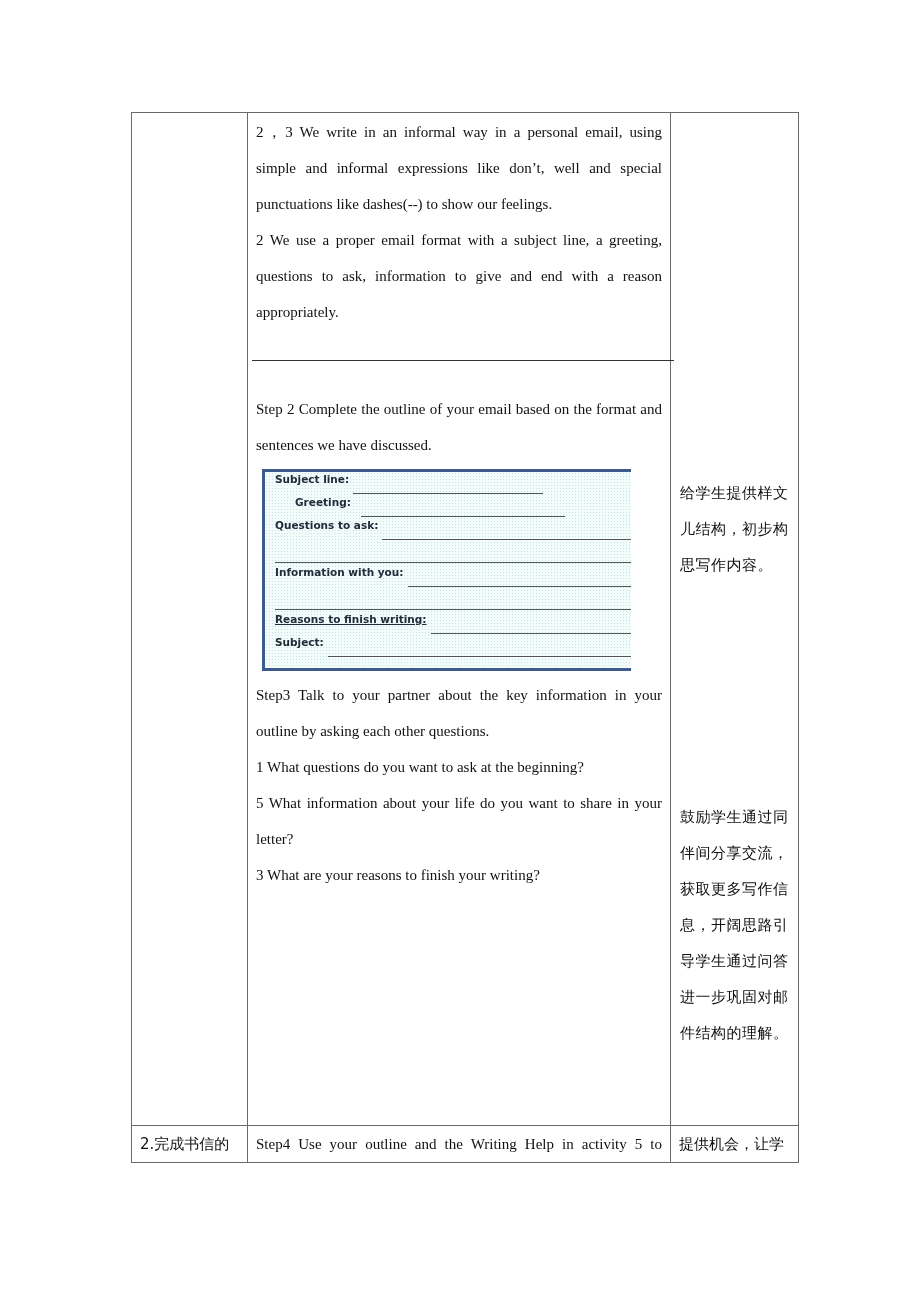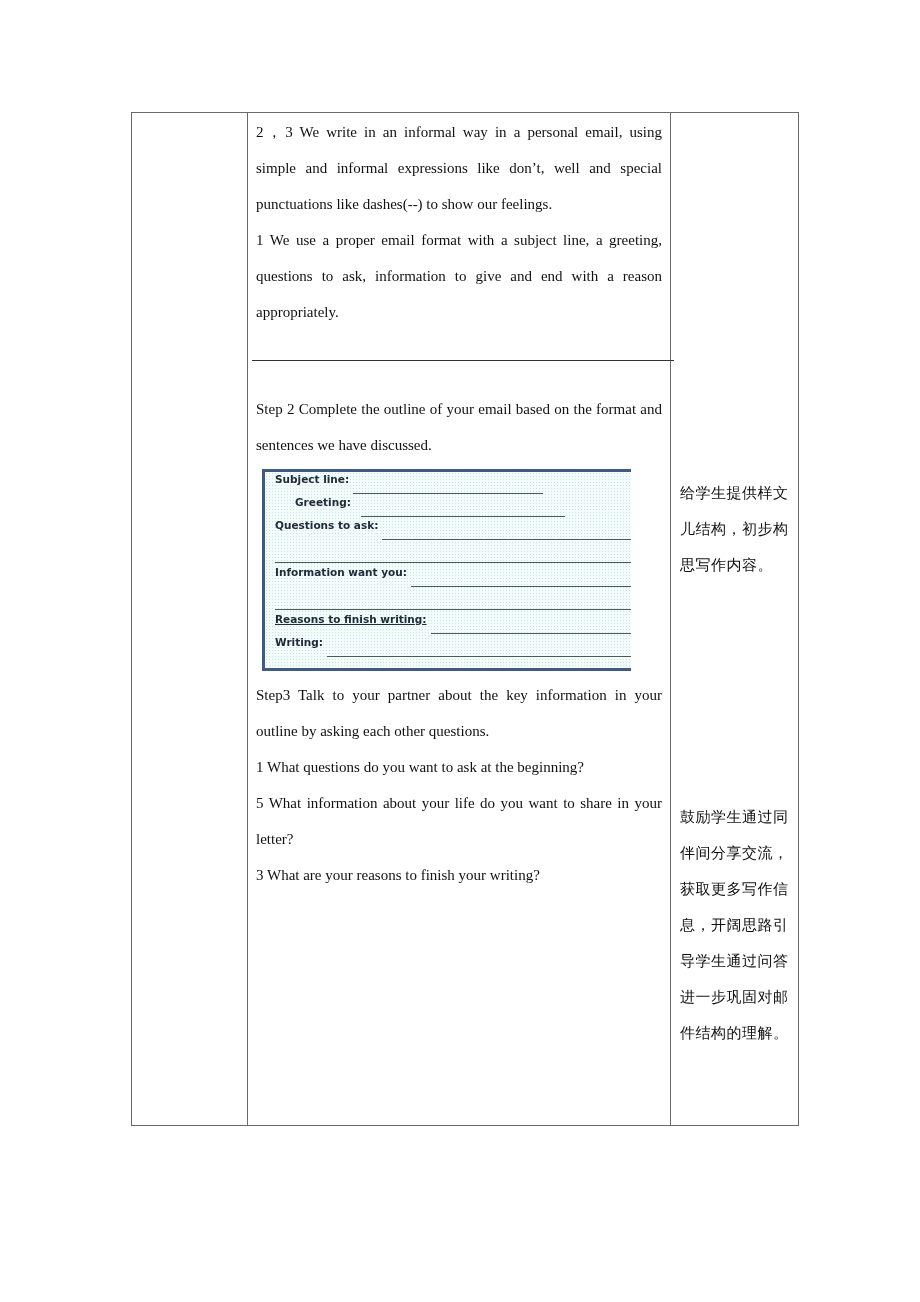--- a/index.html
+++ b/index.html
@@ -45,61 +45,72 @@
       <col class="c1">
         <col class="c2">
         <col class="c3">
     </colgroup>
     <tbody>
         <tr class="row1">
       <td class="c1"></td>
       <td class="c2">
         <div class="body-text">
           <p>2，3 We write in an informal way in a personal email, using simple and informal expressions like don’t, well and special punctuations like dashes(--) to show our feelings.</p>
-          <p>1 We use a proper email format with a subject line, a greeting, questions to ask, information to give and end with a reason appropriately.</p>
+          <p>2 We use a proper email format with a subject line, a greeting, questions to ask, information to give and end with a reason appropriately.</p>
           <div class="divider"></div>
           <p>Step 2 Complete the outline of your email based on the format and sentences we have discussed.</p>
           <div class="outline-img">
             <div class="ol-row" style="top:9px;">
               <span class="ol-label">Subject line:</span>
               <span class="ol-line" style="width:190px;"></span>
             </div>
             <div class="ol-row" style="top:32px;">
               <span class="ol-label" style="padding-right:10px;margin-left:20px;">Greeting:</span>
               <span class="ol-line" style="width:204px;"></span>
             </div>
             <div class="ol-row" style="top:55px;">
               <span class="ol-label">Questions to ask:</span>
               <span class="ol-line fill"></span>
             </div>
             <div class="ol-row" style="top:78px;">
               <span class="ol-line fill"></span>
             </div>
             <div class="ol-row" style="top:102px;">
-              <span class="ol-label">Information want you:</span>
+              <span class="ol-label">Information with you:</span>
               <span class="ol-line fill"></span>
             </div>
             <div class="ol-row" style="top:125px;">
               <span class="ol-line fill"></span>
             </div>
             <div class="ol-row" style="top:149px;text-decoration:underline;">
               <span class="ol-label">Reasons to finish writing:</span>
               <span class="ol-line fill"></span>
             </div>
             <div class="ol-row" style="top:172px;">
-              <span class="ol-label">Writing:</span>
+              <span class="ol-label">Subject:</span>
               <span class="ol-line fill"></span>
             </div>
           </div>
           <p>Step3 Talk to your partner about the key information in your outline by asking each other questions.</p>
           <p>1 What questions do you want to ask at the beginning?</p>
           <p>5 What information about your life do you want to share in your letter?</p>
           <p>3 What are your reasons to finish your writing?</p>
         </div>
       </td>
       <td class="c3">
         <div class="cn-text cn-block-1">给学生提供样文儿结构，初步构思写作内容。</div>
         <div class="cn-text cn-block-2">鼓励学生通过同伴间分享交流，获取更多写作信息，开阔思路引导学生通过问答进一步巩固对邮件结构的理解。</div>
       </td>
     </tr>
+    <tr class="row2">
+      <td class="c1">
+        <div class="cell">2.完成书信的</div>
+      </td>
+      <td class="c2">
+        <div class="cell">Step4 Use your outline and the Writing Help in activity 5 to</div>
+      </td>
+      <td class="c3">
+        <div class="cell">提供机会，让学</div>
+      </td>
+    </tr>
   </tbody>
     </table>
 </div>
 
 </body></html>

